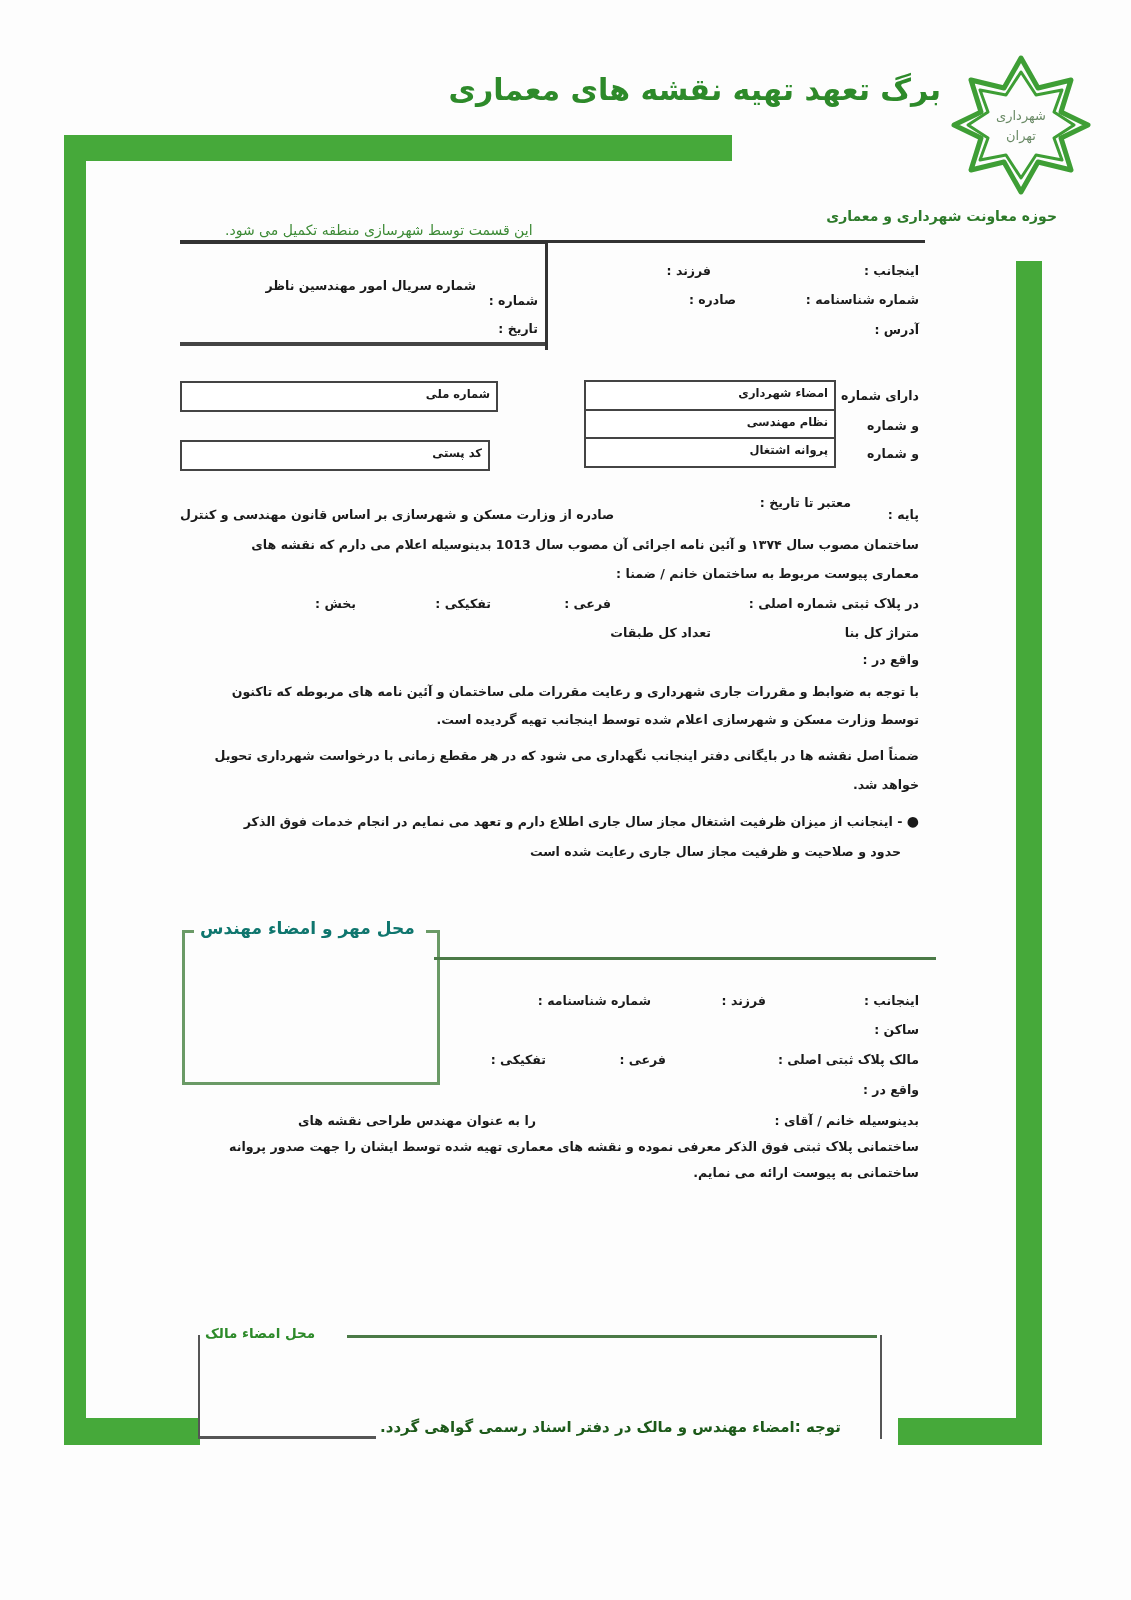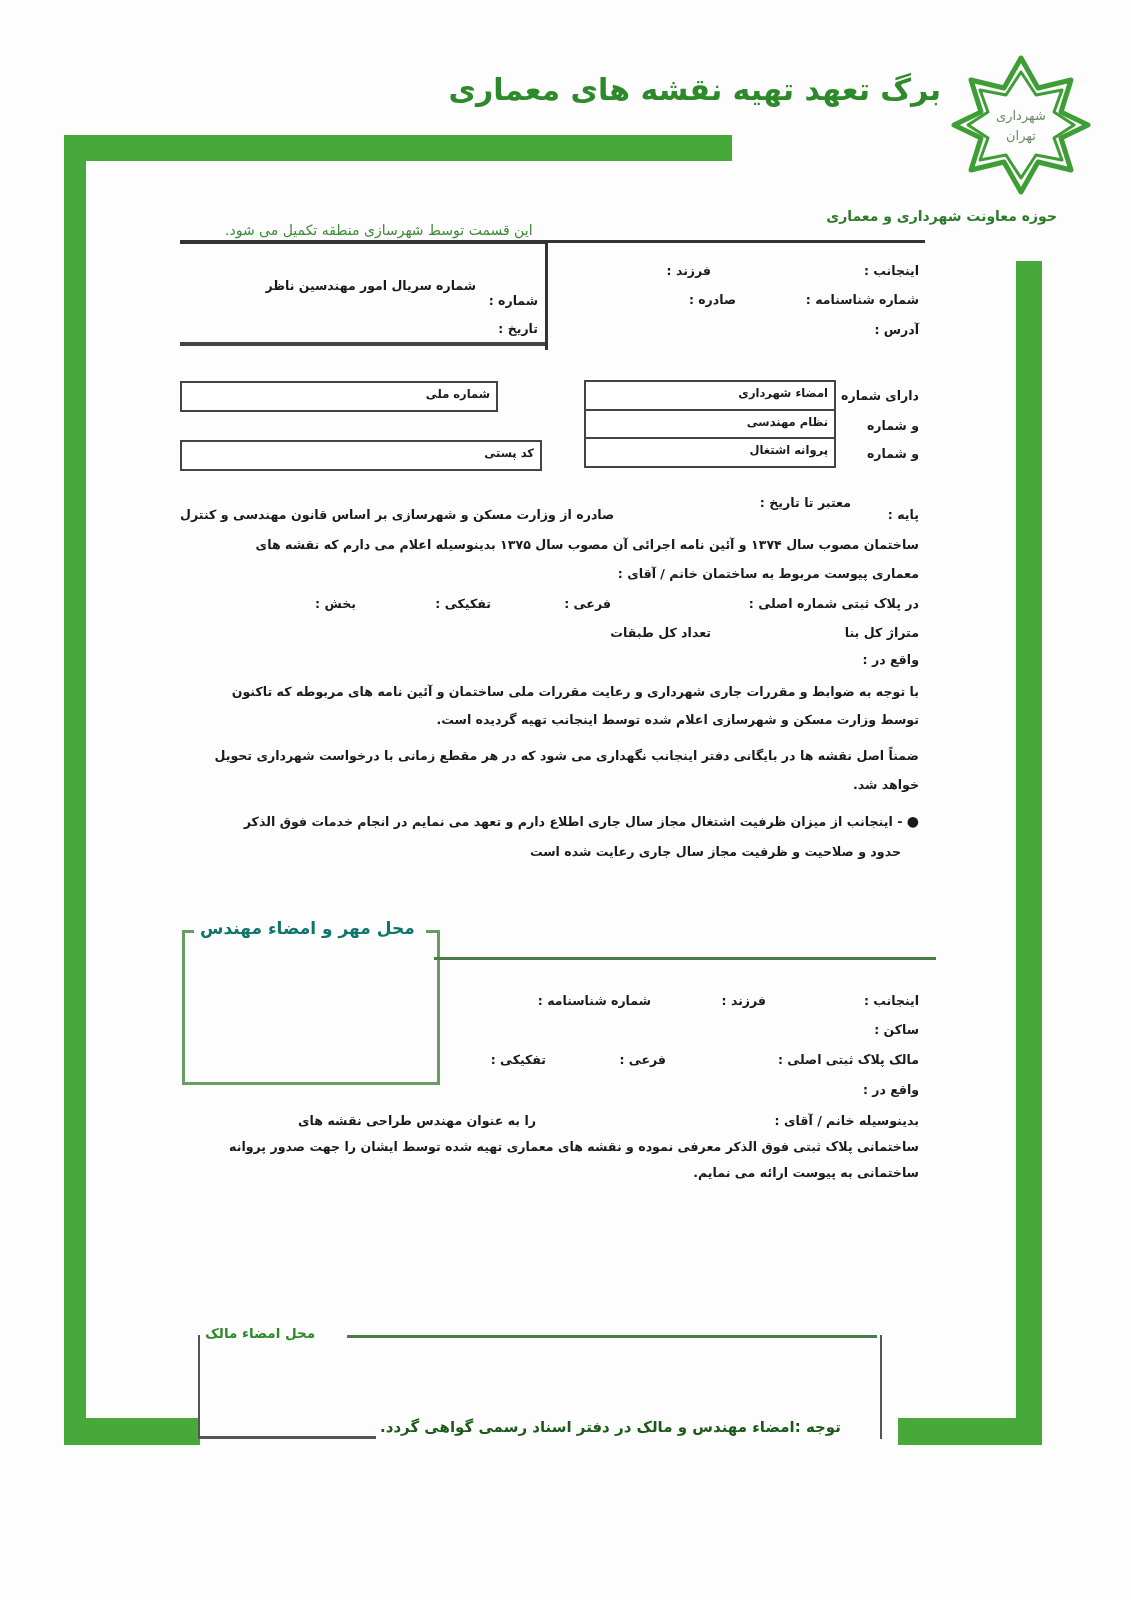--- a/index.html
+++ b/index.html
@@ -103,29 +103,29 @@
 <div class="abs cell" style="left:584px; top:409px; width:252px; height:30px;">
     <span>نظام مهندسی</span>
   </div>
 <div class="abs cell" style="left:584px; top:437px; width:252px; height:31px;">
     <span>پروانه اشتغال</span>
   </div>
 
 <div class="abs cell" style="left:180px; top:381px; width:318px; height:31px;">
     <span>شماره ملی</span>
   </div>
-<div class="abs cell" style="left:180px; top:440px; width:362px; height:31px;">
+<div class="abs cell" style="left:180px; top:440px; width:310px; height:31px;">
     <span>کد پستی</span>
   </div>
 
 <div class="abs para rtl" style="right:212px; top:500px;">پایه :</div>
 <div class="abs para rtl" style="right:280px; top:488px;">معتبر تا تاریخ :</div>
 <div class="abs para rtl" style="right:190px; left:180px; top:500px; text-align:left;">صادره از وزارت مسکن و شهرسازی بر اساس قانون مهندسی و کنترل</div>
-<div class="abs para rtl" style="right:212px; top:530px;">ساختمان مصوب سال ۱۳۷۴ و آئین نامه اجرائی آن مصوب سال ۱۳۷۵ بدینوسیله اعلام می دارم که نقشه های</div>
-<div class="abs para rtl" style="right:212px; top:559px;">معماری پیوست مربوط به ساختمان خانم / آقای :</div>
+<div class="abs para rtl" style="right:212px; top:530px;">ساختمان مصوب سال ۱۳۷۴ و آئین نامه اجرائی آن مصوب سال 1013 بدینوسیله اعلام می دارم که نقشه های</div>
+<div class="abs para rtl" style="right:212px; top:559px;">معماری پیوست مربوط به ساختمان خانم / ضمنا :</div>
 <div class="abs para rtl" style="right:212px; top:589px;">در پلاک ثبتی شماره اصلی :</div>
 <div class="abs para rtl" style="right:520px; top:589px;">فرعی :</div>
 <div class="abs para rtl" style="right:640px; top:589px;">تفکیکی :</div>
 <div class="abs para rtl" style="right:775px; top:589px;">بخش :</div>
 <div class="abs para rtl" style="right:212px; top:618px;">متراژ کل بنا</div>
 <div class="abs para rtl" style="right:420px; top:618px;">تعداد کل طبقات</div>
 <div class="abs para rtl" style="right:212px; top:645px;">واقع در :</div>
 <div class="abs para rtl" style="right:212px; top:677px;">با توجه به ضوابط و مقررات جاری شهرداری و رعایت مقررات ملی ساختمان و آئین نامه های مربوطه که تاکنون</div>
 <div class="abs para rtl" style="right:212px; top:705px;">توسط وزارت مسکن و شهرسازی اعلام شده توسط اینجانب تهیه گردیده است.</div>
 <div class="abs para rtl" style="right:212px; top:741px;">ضمناً اصل نقشه ها در بایگانی دفتر اینجانب نگهداری می شود که در هر مقطع زمانی با درخواست شهرداری تحویل</div>

